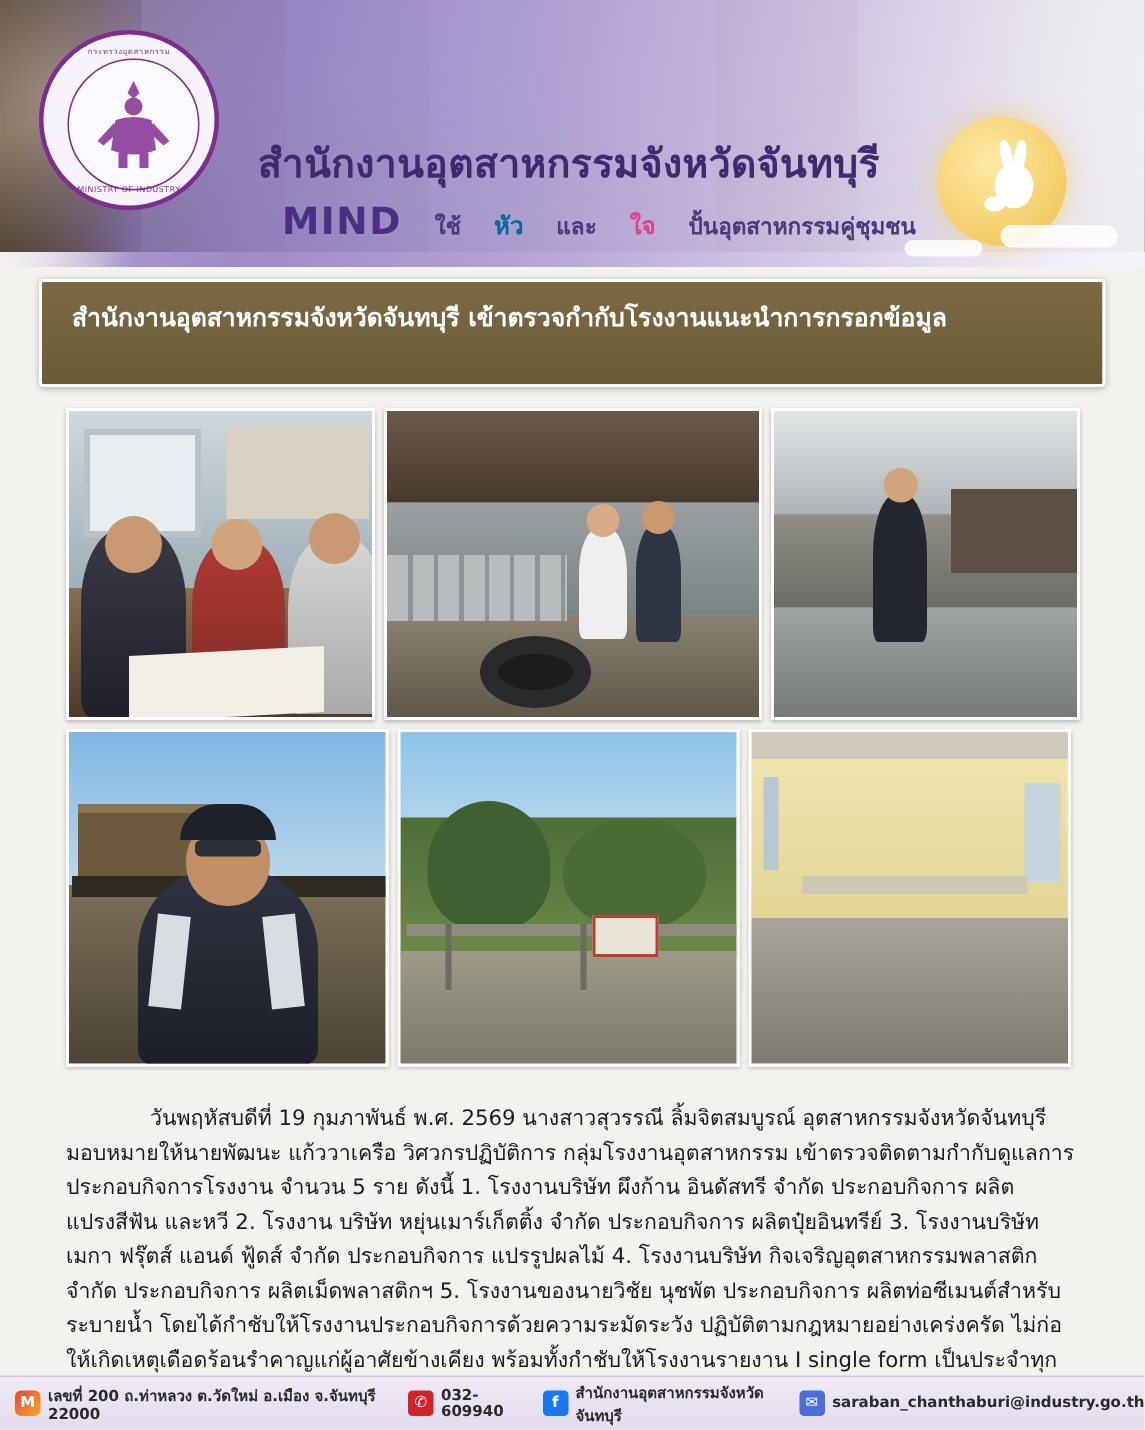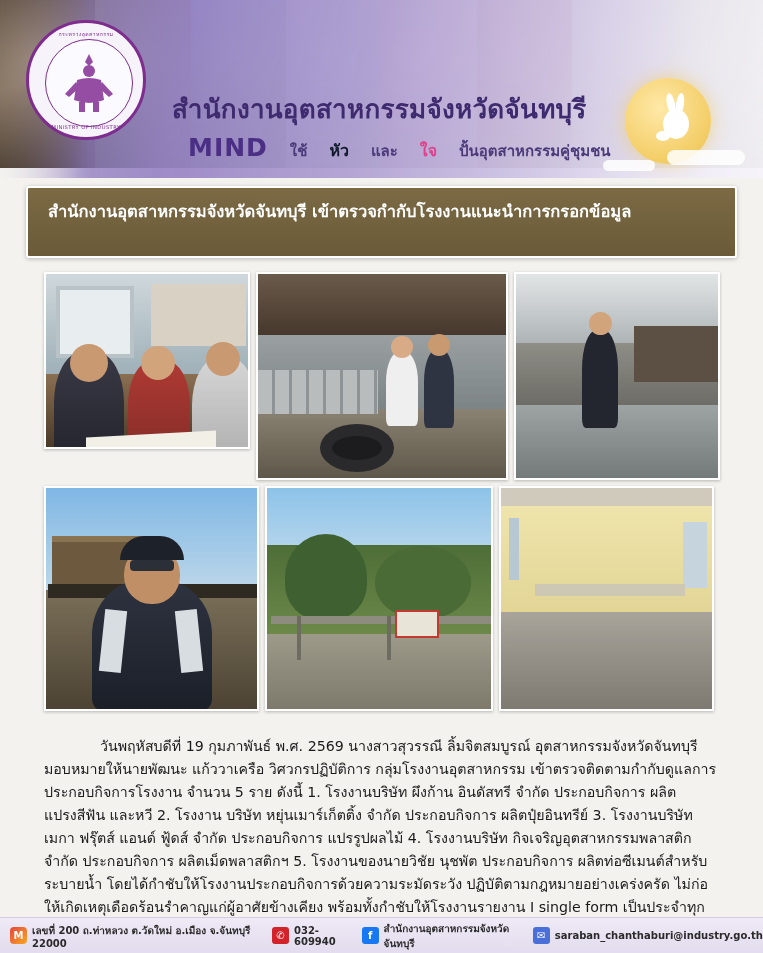--- a/index.html
+++ b/index.html
@@ -116,21 +116,21 @@
     align-items: baseline;
     gap: 22px;
   }
   .mind-word {
     font-size: 25px;
     font-weight: bold;
     color: #4a2f84;
     letter-spacing: 1px;
   }
   .mind-sub { font-size: 15px; color: #4b3a7a; font-weight: bold; }
-  .mind-red { font-size: 16px; color: #0f172a; font-weight: bold; }
+  .mind-red { font-size: 16px; color: #0369a1; font-weight: bold; }
   .mind-pink { font-size: 16px; color: #e0418c; font-weight: bold; }
 
   
   .moon {
     position: absolute;
     right: 52px; top: 78px;
     width: 86px; height: 86px;
     border-radius: 50%;
     background: radial-gradient(circle at 40% 35%, #ffe9a8, #f4cf6a 65%, #e9bd4a);
     box-shadow: 0 0 18px rgba(244,207,106,.7);
@@ -178,21 +178,21 @@
     box-shadow: 0 1px 3px rgba(0,0,0,.25);
   }
   .cell .cap {
     position: absolute;
     left: 4px; bottom: 3px;
     font-size: 7px;
     color: rgba(255,255,255,.0);
   }
 
   
-  .c1 { width: 215px; height: 177px; background: linear-gradient(165deg,#b9c7cf 0%,#6d7f88 40%,#3b4a52 100%); }
+  .c1 { width: 215px; height: 208px; background: linear-gradient(165deg,#b9c7cf 0%,#6d7f88 40%,#3b4a52 100%); }
   .c2 { width: 264px; height: 208px; background: linear-gradient(170deg,#9fb0b8 0%,#7b7a6a 45%,#4a4a3f 100%); }
   .c3 { width: 215px; height: 208px; background: linear-gradient(180deg,#cfd6d8 0%,#9aa2a4 35%,#5c6365 100%); }
   
   .c4 { width: 215px; height: 225px; background: linear-gradient(180deg,#8fc0e8 0%,#b9d4e8 42%,#6e6a5a 43%,#4e4a3e 100%); padding-left: 20px; }
   .c5 { width: 228px; height: 225px; background: linear-gradient(180deg,#96c7ea 0%,#bcd9ec 38%,#6f8a52 39%,#45602f 100%); }
   .c6 { width: 215px; height: 225px; background: linear-gradient(180deg,#e8e0b8 0%,#d9cf9e 48%,#9a958c 49%,#6d6a62 100%); }
 
   .person {
     position: absolute;
     border-radius: 40% 40% 10% 10%;

